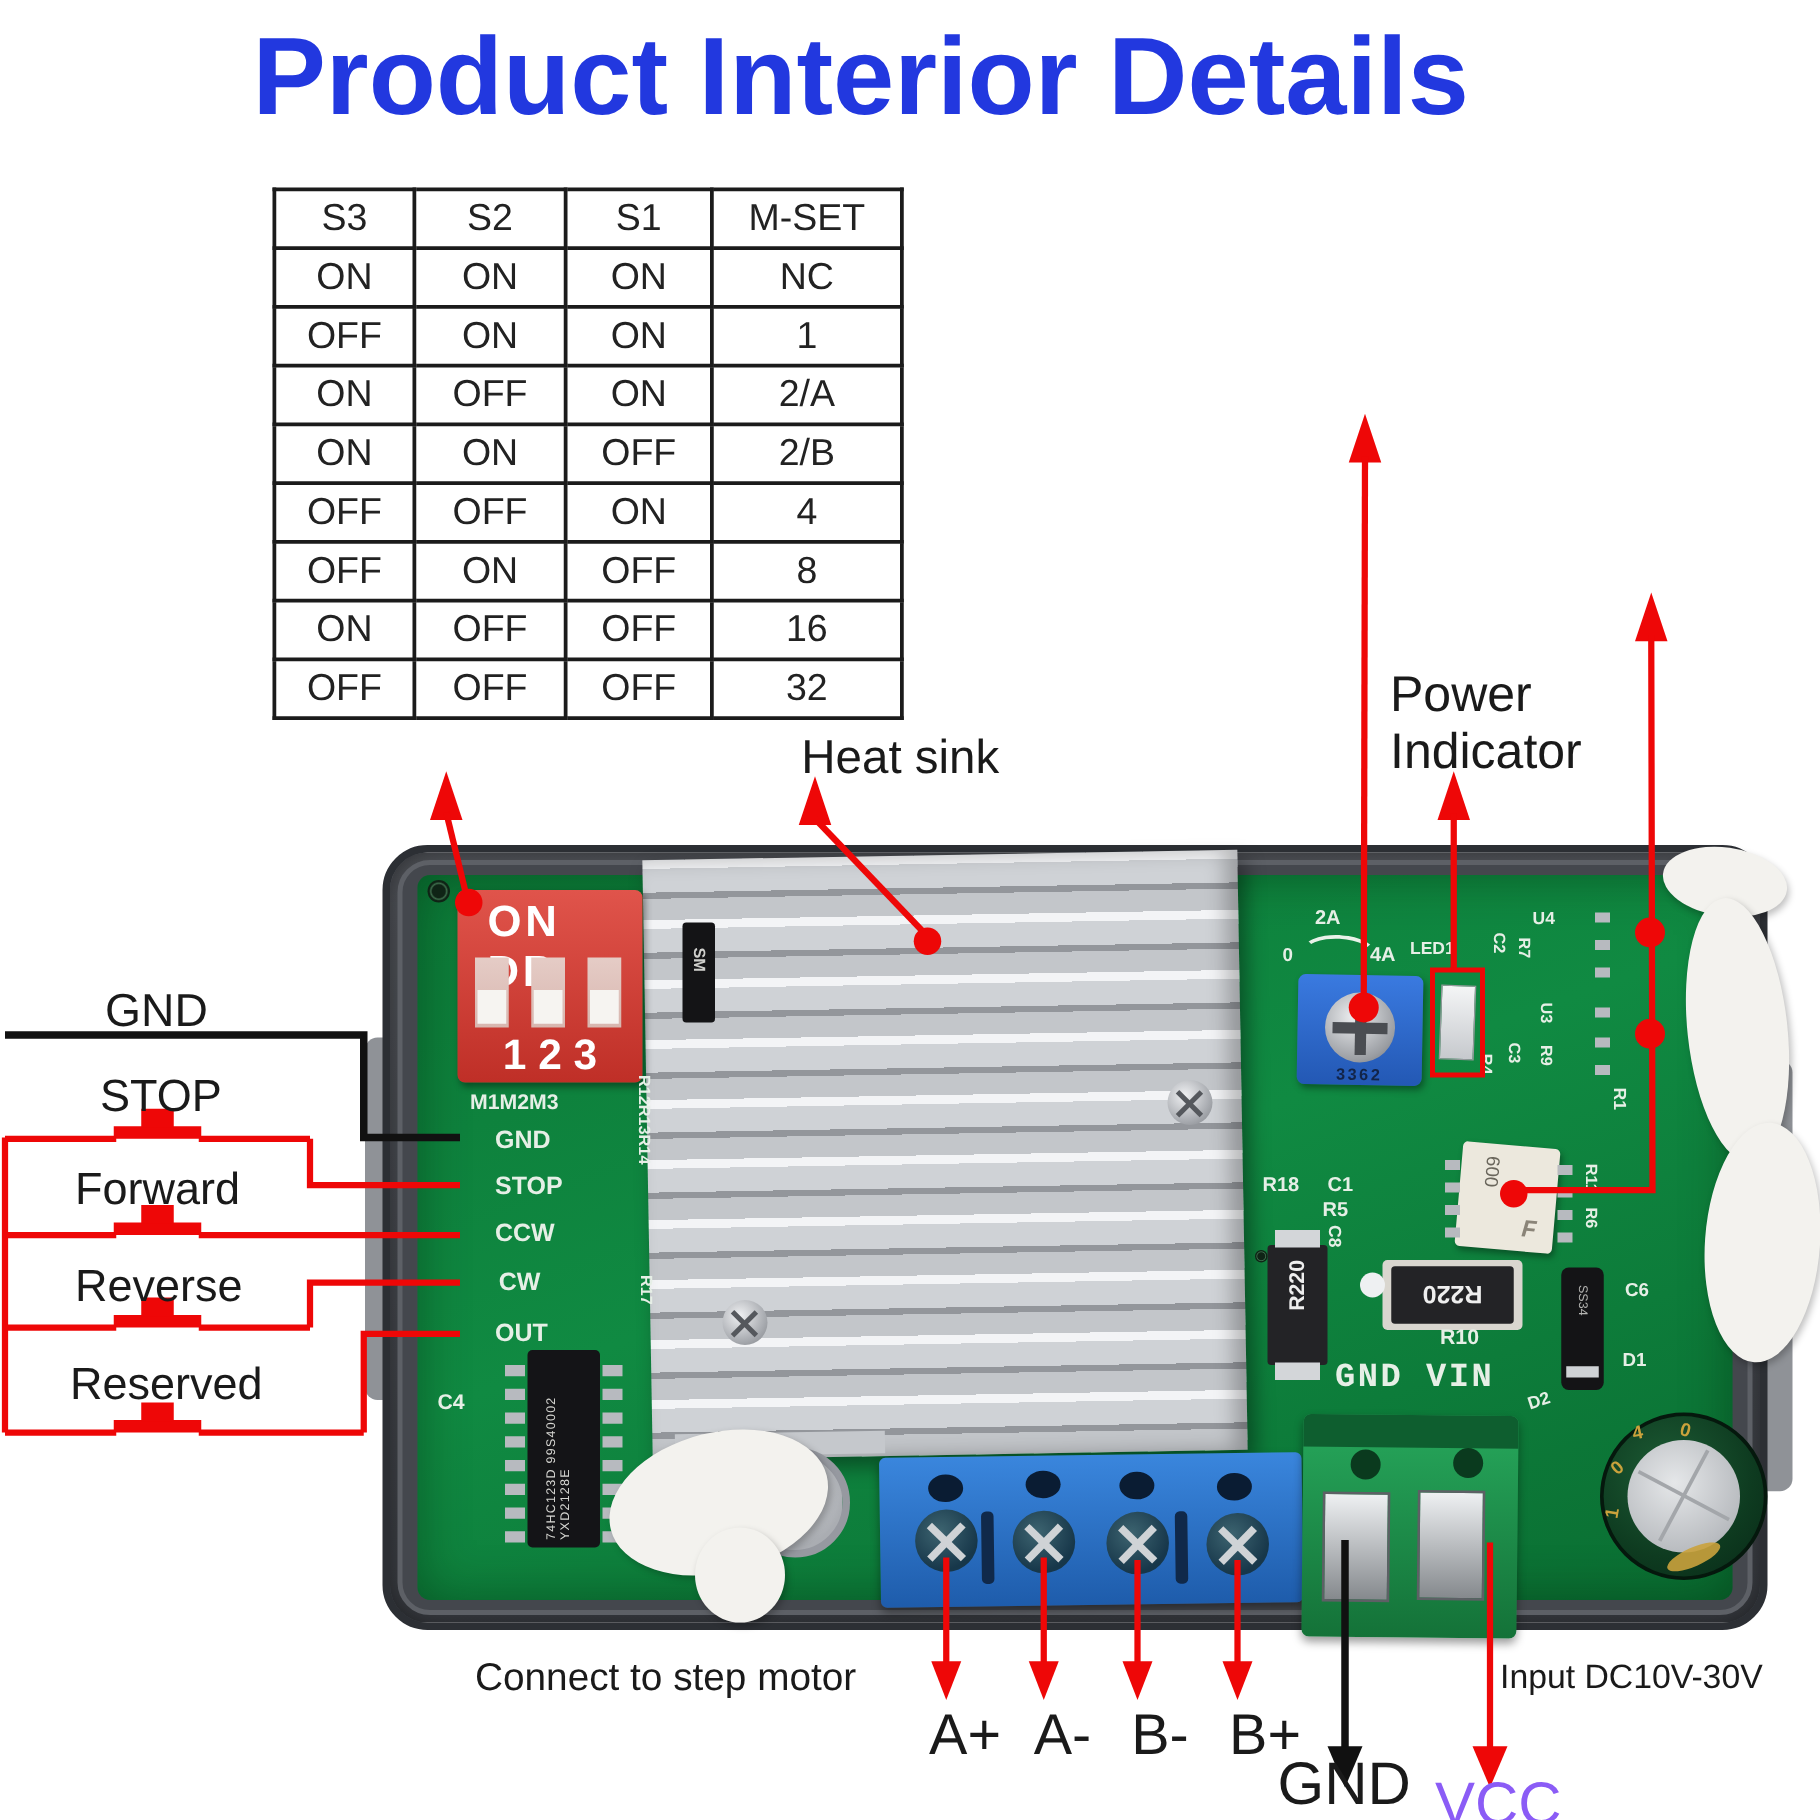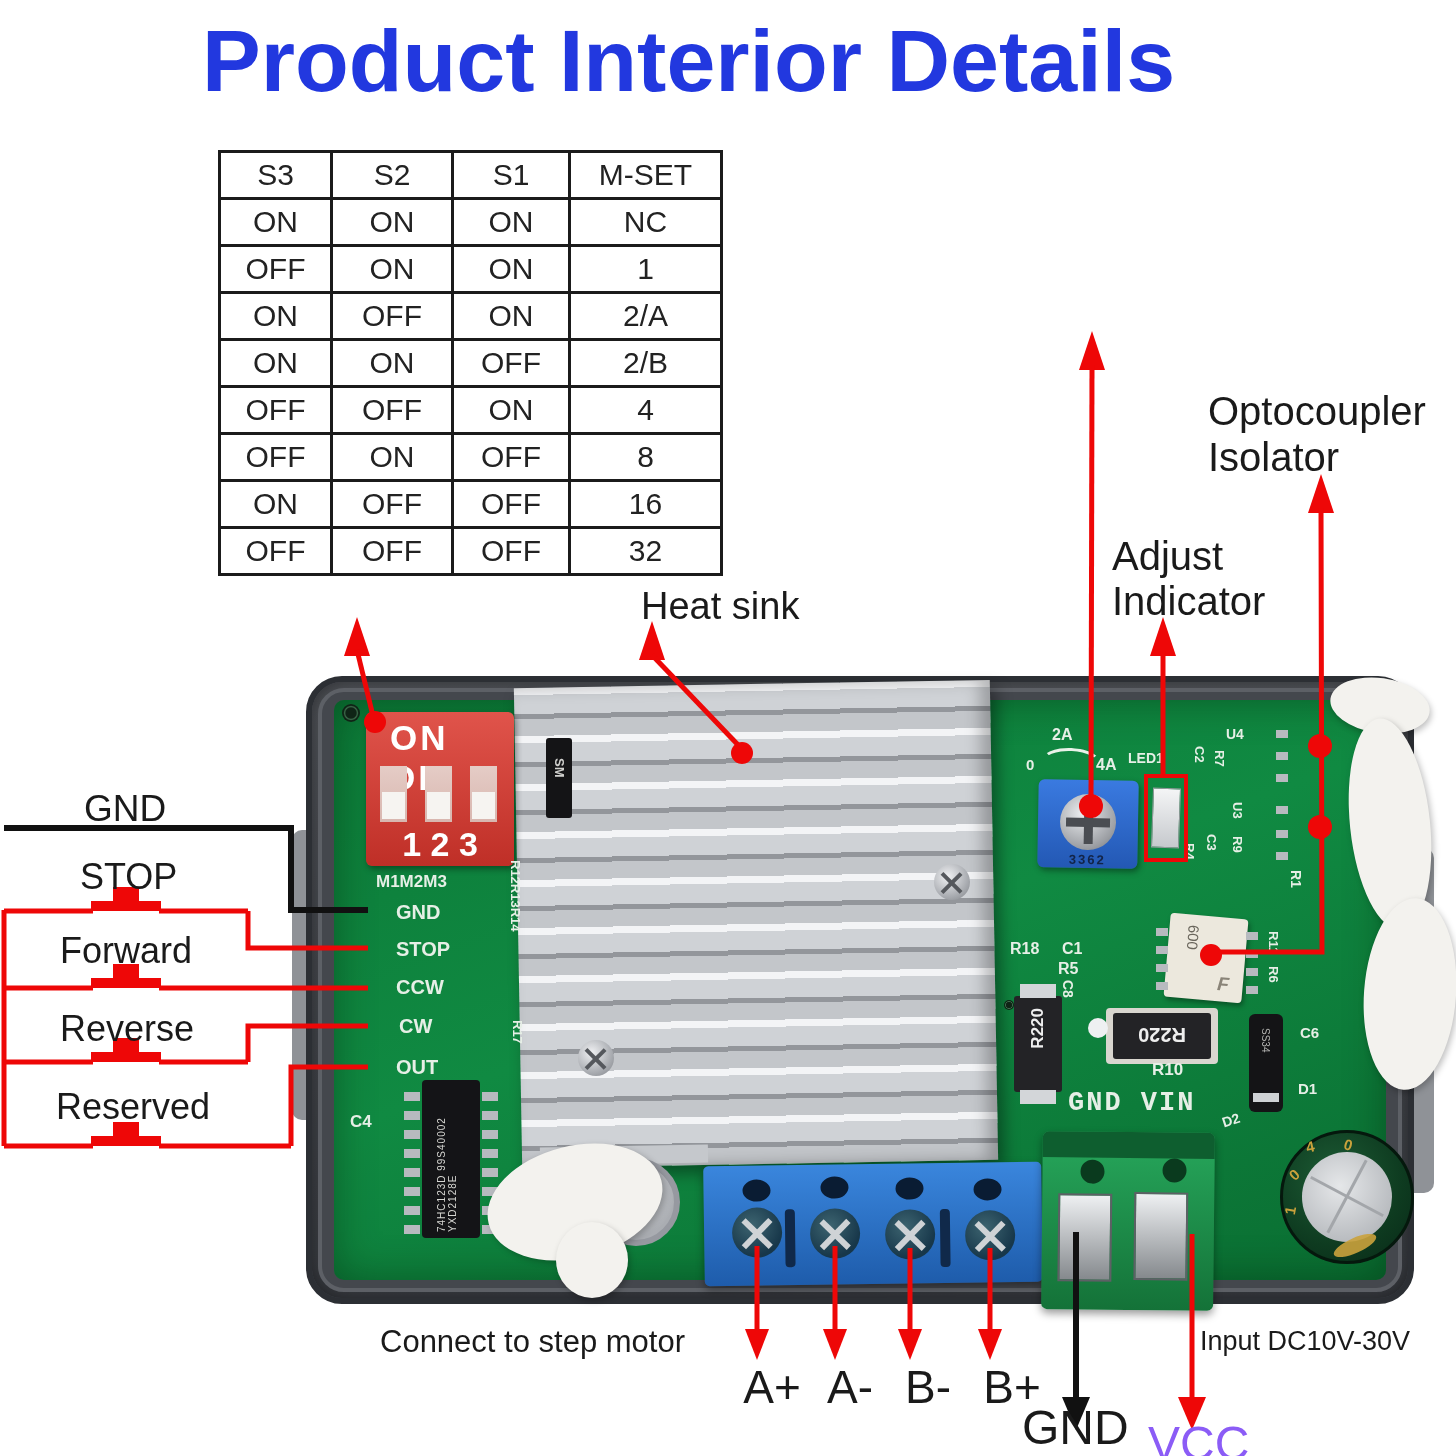--- a/index.html
+++ b/index.html
@@ -172,26 +172,22 @@
           <td>OFF</td>
           <td>OFF</td>
           <td>OFF</td>
           <td>32</td>
         </tr>
       </tbody>
   </table>
 
   <div class="lbl" style="left:641px;top:585px;font-size:38px;">Heat sink</div>
   <div class="lbl" style="left:1112px;top:534px;font-size:40px;line-height:45px;">
-    <span style="display:block">Adjust</span>
+    <span style="display:block">Power</span>
     <span style="display:block">Indicator</span>
-  </div>
-  <div class="lbl" style="left:1208px;top:388px;font-size:40px;line-height:46px;">
-    <span style="display:block">Optocoupler</span>
-    <span style="display:block">Isolator</span>
   </div>
 
   <div class="lbl" style="left:84px;top:788px;font-size:37px;">GND</div>
   <div class="lbl" style="left:80px;top:856px;font-size:36px;">STOP</div>
   <div class="lbl" style="left:60px;top:930px;font-size:36px;">Forward</div>
   <div class="lbl" style="left:60px;top:1008px;font-size:36px;">Reverse</div>
   <div class="lbl" style="left:56px;top:1086px;font-size:36px;">Reserved</div>
 
   <div class="lbl" style="left:380px;top:1324px;font-size:31px;">Connect to step motor</div>
   <div class="lbl" style="left:772px;top:1360px;font-size:46px;transform:translateX(-50%);">A+</div>

